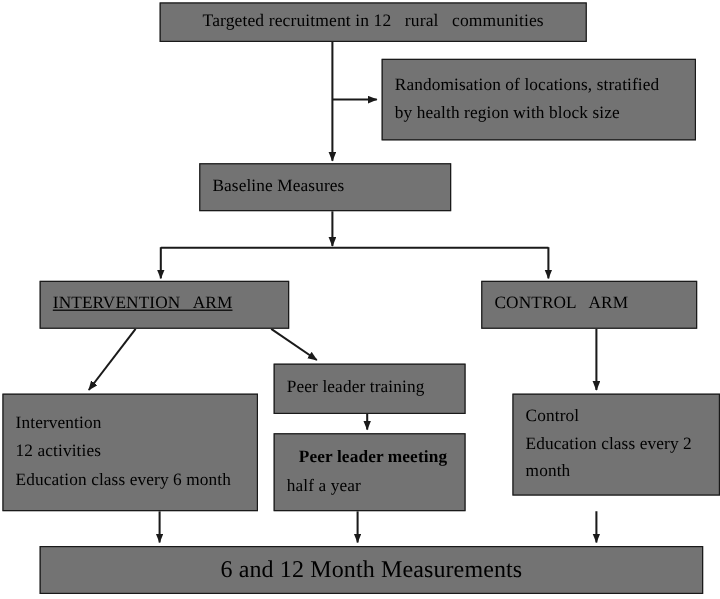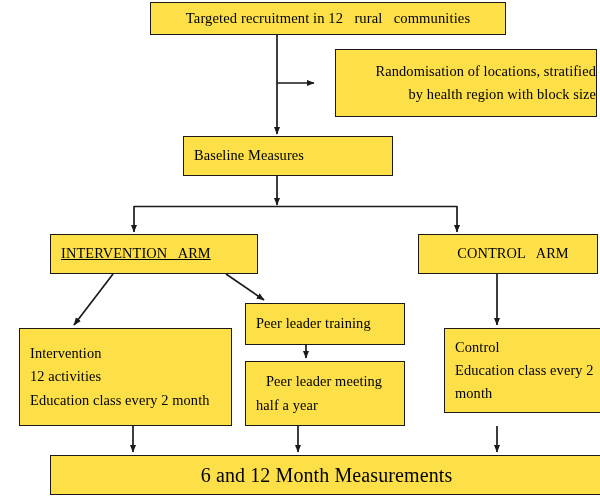--- a/index.html
+++ b/index.html
@@ -21,51 +21,50 @@
     left: 0;
     top: 0;
     width: 600px;
     height: 499px;
     pointer-events: none;
   }
   .node {
     position: absolute;
     box-sizing: border-box;
     border: 1.6px solid #1a1a1a;
-    background: #fde047;
+    background: #737373;
     display: flex;
     flex-direction: column;
     justify-content: center;
     z-index: 2;
-    margin-left: 17px;
   }
   .node .line {
     display: block;
     font-size: 14.4px;
     line-height: 1.62;
     white-space: pre;
     letter-spacing: 0.1px;
   }
   .pad-l .line { padding-left: 10px; text-align: left; }
   .pad-c .line { text-align: center; }
 
   
   #n-recruit      { left: 133px; top: 2px;   width: 356px; height: 33px; }
-  #n-random       { left: 318px; top: 49px;  width: 262px; height: 68px; align-items: flex-end; }
+  #n-random       { left: 318px; top: 49px;  width: 262px; height: 68px; }
   #n-baseline     { left: 166px; top: 136px; width: 210px; height: 40px; }
   #n-intervarm    { left: 33px;  top: 234px; width: 208px; height: 40px; text-decoration: underline; }
-  #n-controlarm   { left: 401px; top: 234px; width: 180px; height: 40px; align-items: center; }
+  #n-controlarm   { left: 401px; top: 234px; width: 180px; height: 40px; }
   #n-intervention { left: 2px;   top: 328px; width: 213px; height: 98px; }
   #n-peertrain    { left: 228px; top: 303px; width: 160px; height: 42px; }
   #n-peermeet     { left: 228px; top: 361px; width: 160px; height: 65px; }
   #n-control      { left: 427px; top: 328px; width: 173px; height: 85px; }
   #n-final        { left: 33px;  top: 455px; width: 553px; height: 40px; }
 
   #n-recruit .line      { font-size: 14.6px; }
-  #n-peermeet .line:first-child { padding-left: 20px; }
+  #n-peermeet .line:first-child { padding-left: 20px; font-weight: bold; }
   #n-final .line        { font-size: 20px; }
 </style>
 </head>
 <body>
 
 <div id="diagram">
 
   <svg id="connectors" viewBox="0 0 600 499" xmlns="http://www.w3.org/2000/svg">
     <defs>
       <marker id="arrow" markerWidth="9" markerHeight="9" refX="7.4" refY="3.2" orient="auto" markerUnits="userSpaceOnUse">
@@ -119,21 +118,21 @@
     <span class="line">INTERVENTION   ARM</span>
   </div>
 
   <div class="node pad-l" id="n-controlarm">
     <span class="line">CONTROL   ARM</span>
   </div>
 
   <div class="node pad-l" id="n-intervention">
     <span class="line">Intervention</span>
     <span class="line">12 activities</span>
-    <span class="line">Education class every 2 month</span>
+    <span class="line">Education class every 6 month</span>
   </div>
 
   <div class="node pad-l" id="n-peertrain">
     <span class="line">Peer leader training</span>
   </div>
 
   <div class="node pad-l" id="n-peermeet">
     <span class="line">Peer leader meeting</span>
     <span class="line">half a year</span>
   </div>

